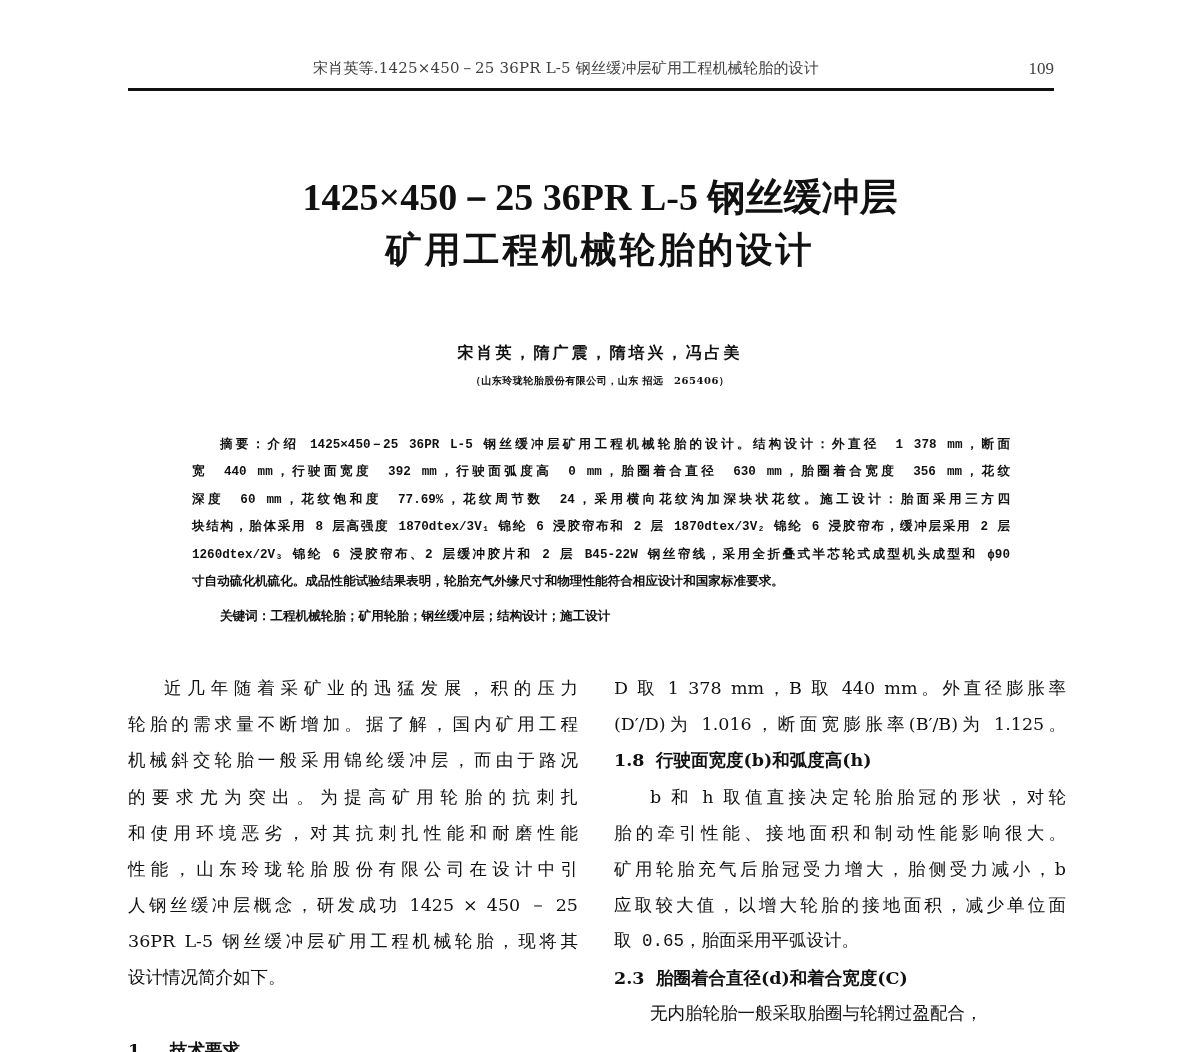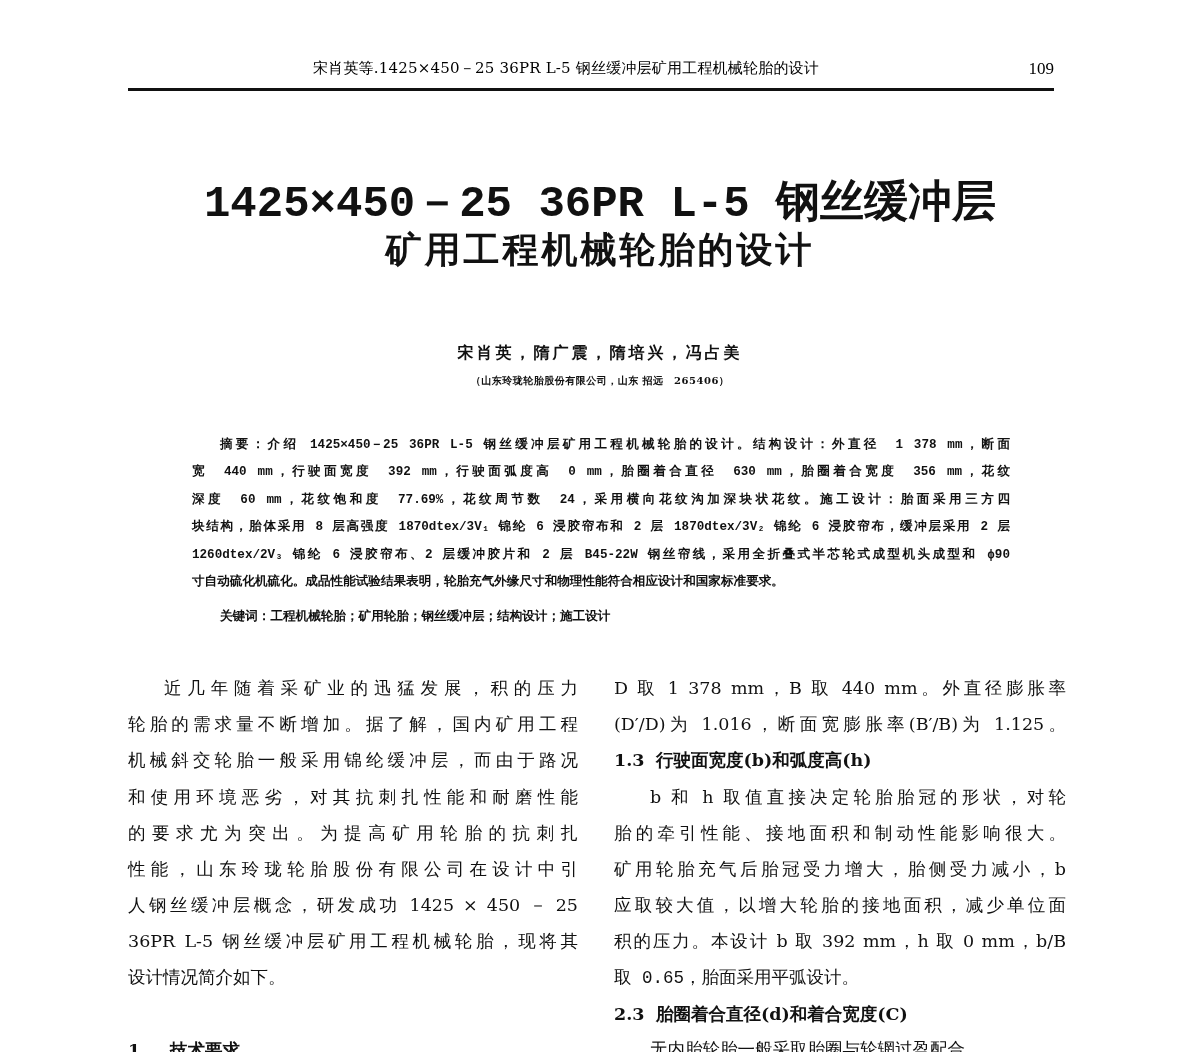--- a/index.html
+++ b/index.html
@@ -2,28 +2,28 @@
 <html><head>
   <meta charset="utf-8">
   <style>
     html, body { margin: 0; padding: 0; background: #ffffff; }
     body {
       width: 1200px; height: 1052px; position: relative; overflow: hidden;
       color: #111; font-family: "DejaVu Serif", "Liberation Serif", serif;
     }
     .running-header {
       position: absolute; left: 128px; top: 56px; width: 926px; height: 28px;
-      font-size: 15px; color: #000000;
+      font-size: 15px; color: #404040;
     }
     .running-header .rh-title { position: absolute; left: 185px; top: 3px; letter-spacing: 0.2px; }
     .running-header .rh-page { position: absolute; right: 0; top: 3px; font-family: "Liberation Serif", serif; font-size: 17px; }
     .header-rule { position: absolute; left: 128px; top: 88px; width: 926px; height: 3px; background: #111; }
 
     .title { position: absolute; left: 0; width: 1200px; text-align: center; font-weight: bold; color: #111; }
-    .title.l1 { top: 172px; font-size: 44px; font-family: Liberation Mono, monospace; letter-spacing: 0px; text-align: center; }
+    .title.l1 { top: 172px; font-size: 38px; font-family: Liberation Serif, serif; letter-spacing: 0px; text-align: center; }
     .title.l2 { top: 226px; font-size: 36px; font-family: Liberation Serif, serif; letter-spacing: 3px; }
 
     .authors { position: absolute; left: 0; width: 1200px; top: 343px; text-align: center; font-size: 16px; font-weight: bold; letter-spacing: 3px; }
     .affil { position: absolute; left: 0; width: 1200px; top: 374px; text-align: center; font-size: 10px; font-weight: bold; letter-spacing: 0.5px; }
 
     .abstract { position: absolute; left: 192px; top: 432px; width: 818px; font-size: 12.6px; line-height: 27.4px; font-weight: bold; font-family: Liberation Mono, monospace; }
     .abstract .line { white-space: nowrap; height: 27.4px; text-align: justify; text-align-last: justify; }
     .abstract .line.last { text-align-last: left; }
     .abstract .indent { padding-left: 28px; }
     .kw { position: absolute; left: 220px; top: 608px; font-size: 12.6px; font-weight: bold; white-space: nowrap; }
@@ -60,41 +60,40 @@
   <div class="line">块结构，胎体采用 8 层高强度 1870dtex/3V₁ 锦纶 6 浸胶帘布和 2 层 1870dtex/3V₂ 锦纶 6 浸胶帘布，缓冲层采用 2 层</div>
   <div class="line">1260dtex/2V₃ 锦纶 6 浸胶帘布、2 层缓冲胶片和 2 层 B45-22W 钢丝帘线，采用全折叠式半芯轮式成型机头成型和 ϕ90</div>
   <div class="line last">寸自动硫化机硫化。成品性能试验结果表明，轮胎充气外缘尺寸和物理性能符合相应设计和国家标准要求。</div>
 </div>
 <div class="kw">关键词：工程机械轮胎；矿用轮胎；钢丝缓冲层；结构设计；施工设计</div>
 
 <div class="col left">
   <div class="line indent">近几年随着采矿业的迅猛发展，积的压力</div>
   <div class="line">轮胎的需求量不断增加。据了解，国内矿用工程</div>
   <div class="line">机械斜交轮胎一般采用锦纶缓冲层，而由于路况</div>
+  <div class="line">的要求尤为突出。为提高矿用轮胎的抗刺扎</div>
   <div class="line">和使用环境恶劣，对其抗刺扎性能和耐磨性能</div>
-  <div class="line">的要求尤为突出。为提高矿用轮胎的抗刺扎</div>
   <div class="line">性能，山东玲珑轮胎股份有限公司在设计中引</div>
   <div class="line">人钢丝缓冲层概念，研发成功 1425 × 450 － 25</div>
   <div class="line">36PR L-5 钢丝缓冲层矿用工程机械轮胎，现将其</div>
   <div class="line last">设计情况简介如下。</div>
   <div class="gap"></div>
   <div class="heading">
     <span class="num">1</span><span>技术要求</span>
   </div>
 </div>
 
 <div class="col right">
   <div class="line">D 取 1 378 mm，B 取 440 mm。外直径膨胀率</div>
   <div class="line">(D′/D)为 1.016，断面宽膨胀率(B′/B)为 1.125。</div>
   <div class="heading">
-    <span class="num">1.3</span><span>行驶面宽度(b)和弧度高(h)</span>
+    <span class="num">1.8</span><span>行驶面宽度(b)和弧度高(h)</span>
   </div>
   <div class="line indent">b 和 h 取值直接决定轮胎胎冠的形状，对轮</div>
   <div class="line">胎的牵引性能、接地面积和制动性能影响很大。</div>
   <div class="line">矿用轮胎充气后胎冠受力增大，胎侧受力减小，b</div>
   <div class="line">应取较大值，以增大轮胎的接地面积，减少单位面</div>
-  <div class="line">积的压力。本设计 b 取 392 mm，h 取 0 mm，b/B</div>
   <div class="line last">取 0.65，胎面采用平弧设计。</div>
   <div class="heading">
     <span class="num">2.3</span><span>胎圈着合直径(d)和着合宽度(C)</span>
   </div>
   <div class="line indent last">无内胎轮胎一般采取胎圈与轮辋过盈配合，</div>
 </div>
 
 </body></html>

